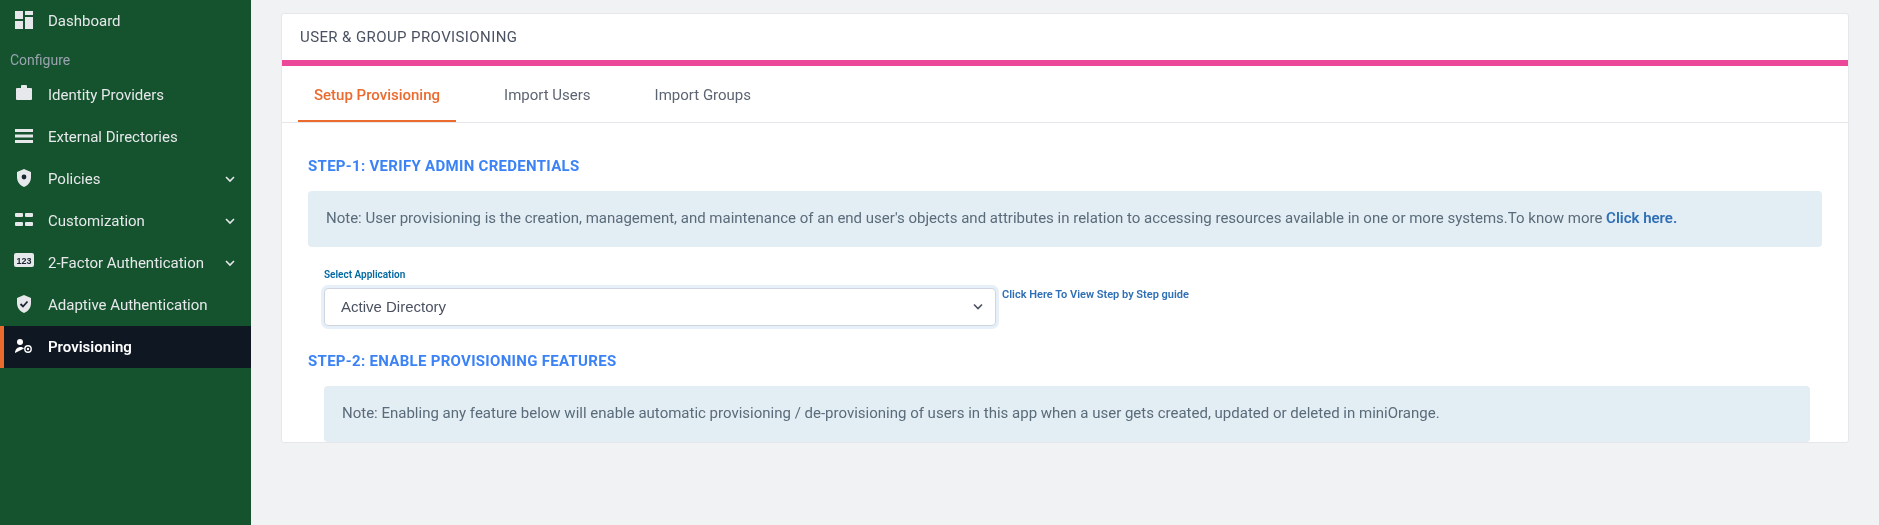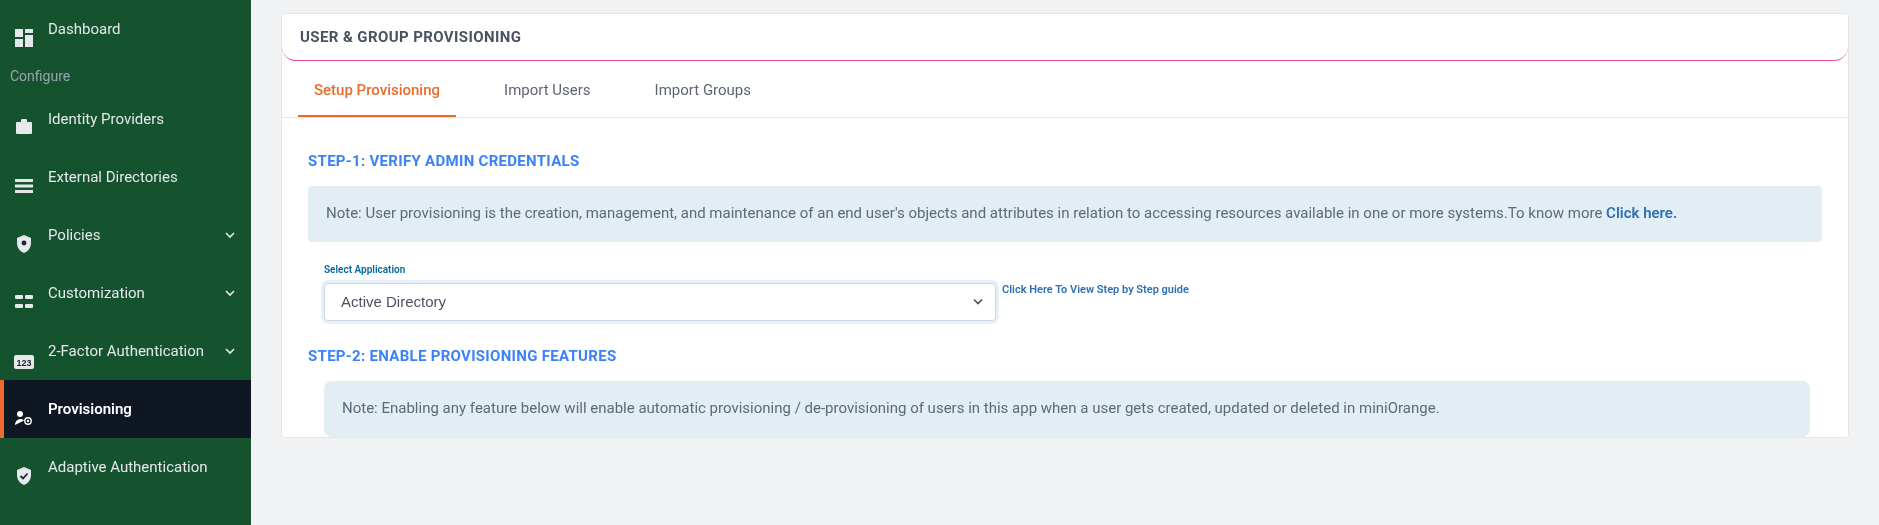--- a/index.html
+++ b/index.html
@@ -29,24 +29,23 @@
     font-size: 15px;
     cursor: pointer;
     color: #e6e8eb;
     position: relative;
   }
   .sidebar-item .icon {
     width: 20px;
     height: 20px;
     margin-right: 14px;
     display: inline-flex;
-    align-items: flex-end;
+    align-items: flex-start;
     justify-content: center;
     flex-shrink: 0;
-    margin-top: 16px;
   }
   .sidebar-item .icon svg { display: block; }
   .sidebar-item .label { flex: 1; }
   .sidebar-item .chev {
     width: 14px;
     height: 14px;
     display: inline-flex;
     align-items: center;
     justify-content: center;
   }
@@ -74,26 +73,25 @@
     padding: 13px 30px 0 30px;
     overflow: hidden;
   }
   .card {
     background: #ffffff;
     border: 1px solid #e5e7ea;
     border-radius: 3px;
   }
   .card-header {
     padding: 14px 18px;
-    border-bottom: 1px solid #ec4899;
-    font-size: 15px;
-    font-weight: 700;
+    border-bottom: 6px solid #ec4899;
+    font-size: 15px;
+    font-weight: 400;
     letter-spacing: 0.4px;
     color: #4a5160;
-    border-radius: 14px;
   }
   .tabs {
     display: flex;
     border-bottom: 1px solid #e5e7ea;
     padding: 0 16px;
     gap: 32px;
   }
   .tab {
     padding: 20px 16px 16px 16px;
     font-size: 15px;
@@ -166,21 +164,21 @@
     transform: translateY(-50%);
     pointer-events: none;
   }
   .guide-link {
     color: #2e6fb5;
     font-weight: 600;
     font-size: 11px;
     cursor: pointer;
     margin-left: 6px;
   }
-  .note-box.second { margin-top: 0; margin-left: 16px; margin-right: 12px; border-radius: 8px; }
+  .note-box.second { margin-top: 0; margin-left: 16px; margin-right: 12px; }
   .step2-wrap { margin-top: 26px; }
 </style>
 </head>
 <body>
 
 <nav class="sidebar">
   <div class="sidebar-item">
     <span class="icon">
       <svg width="18" height="18" viewBox="0 0 18 18" fill="#e6e8eb">
           <rect x="0" y="0" width="8" height="8"></rect>
@@ -254,42 +252,42 @@
           <rect x="0" y="0" width="20" height="14" rx="2" fill="#e6e8eb"></rect>
           <text x="10" y="10.5" text-anchor="middle" font-size="9" font-family="Arial" fill="#1b2431" font-weight="700">123</text>
         </svg>
     </span>
     <span class="label">2-Factor Authentication</span>
     <span class="chev">
       <svg width="10" height="10" viewBox="0 0 10 10" fill="none" stroke="#e6e8eb" stroke-width="1.6">
           <polyline points="1,3 5,7 9,3"></polyline>
         </svg>
     </span>
+  </div>
+
+  <div class="sidebar-item">
+    <span class="icon">
+      <svg width="18" height="18" viewBox="0 0 18 18" fill="#e6e8eb">
+          <path d="M9 0 L16 3 V8 C16 13 13 16.5 9 18 C5 16.5 2 13 2 8 V3 Z"></path>
+          <polyline points="5.5,9 8,11.5 12.5,6.5" fill="none" stroke="#1b2431" stroke-width="1.8"></polyline>
+        </svg>
+    </span>
+    <span class="label">Adaptive Authentication</span>
   </div>
 
   <div class="sidebar-item active">
     <span class="icon">
       <svg width="18" height="18" viewBox="0 0 18 18" fill="#ffffff">
           <circle cx="5" cy="5" r="3"></circle>
           <path d="M0 16 C0 12 3 10 5.5 10 C7 10 8 10.5 9 11.5"></path>
           <circle cx="13" cy="12" r="3.2" fill="none" stroke="#ffffff" stroke-width="1.4"></circle>
           <circle cx="13" cy="12" r="1.2"></circle>
         </svg>
     </span>
     <span class="label">Provisioning</span>
-  </div>
-
-  <div class="sidebar-item">
-    <span class="icon">
-      <svg width="18" height="18" viewBox="0 0 18 18" fill="#e6e8eb">
-          <path d="M9 0 L16 3 V8 C16 13 13 16.5 9 18 C5 16.5 2 13 2 8 V3 Z"></path>
-          <polyline points="5.5,9 8,11.5 12.5,6.5" fill="none" stroke="#1b2431" stroke-width="1.8"></polyline>
-        </svg>
-    </span>
-    <span class="label">Adaptive Authentication</span>
   </div>
 </nav>
 
 <main class="main">
   <section class="card">
     <div class="card-header">USER &amp; GROUP PROVISIONING</div>
 
     <div class="tabs">
       <div class="tab active">Setup Provisioning</div>
       <div class="tab">Import Users</div>

